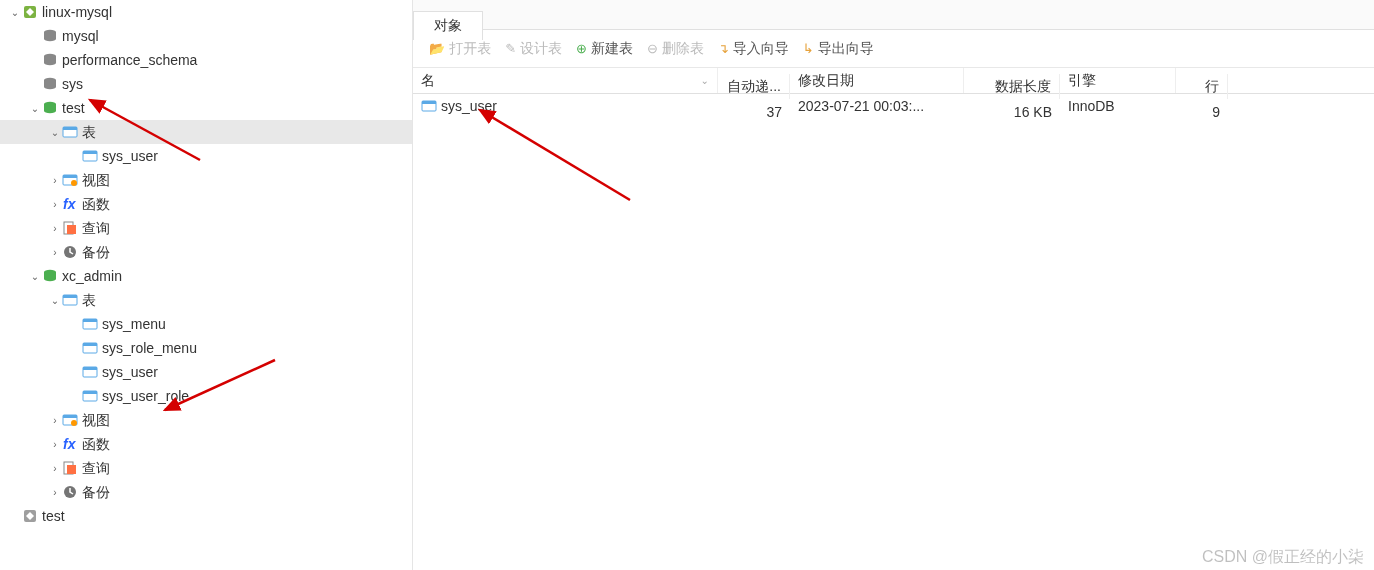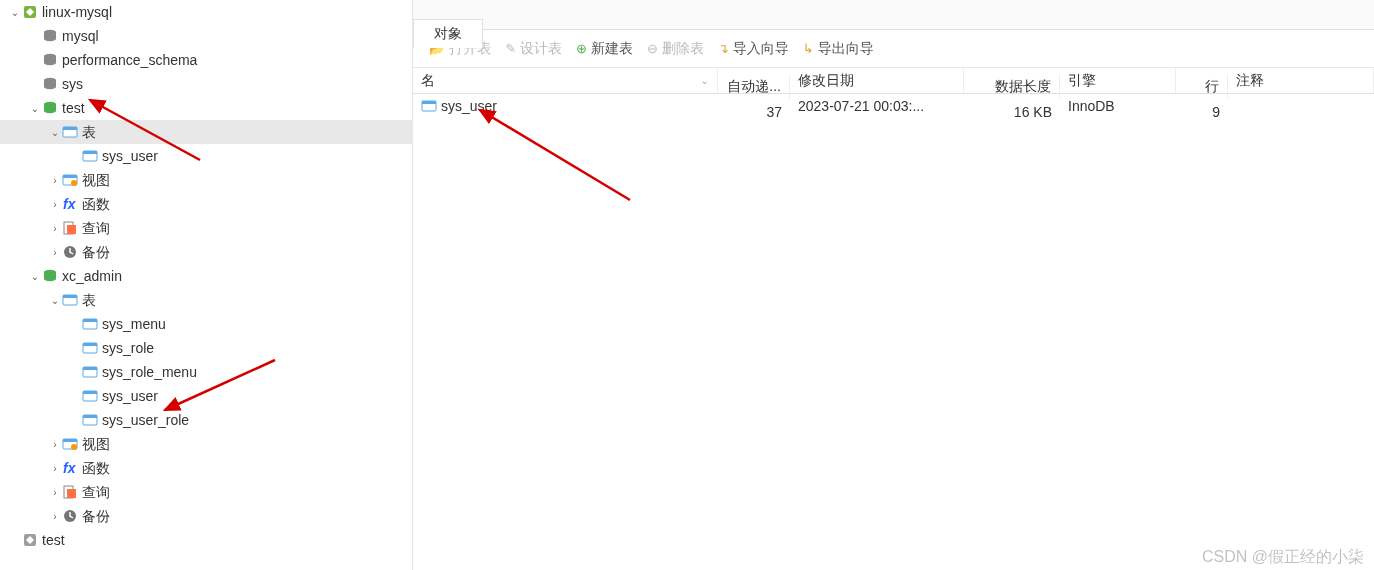--- a/index.html
+++ b/index.html
@@ -6,21 +6,21 @@
 body { display:flex; width:1374px; height:570px; background:#fff; color:#333; overflow:hidden; position:relative; }
 .sidebar { width:413px; height:100%; border-right:1px solid #e5e5e5; overflow-y:auto; user-select:none; }
 .tree-row { display:flex; align-items:center; height:24px; padding-right:4px; cursor:default; white-space:nowrap; }
 .tree-row.selected { background:#e8e8e8; }
 .indent { display:inline-block; }
 .twisty { width:14px; text-align:center; color:#666; font-size:10px; display:inline-block; }
 .ico { width:16px; height:16px; display:inline-flex; align-items:center; justify-content:center; margin-right:4px;text-align:right; }
 .lbl { line-height:24px; }
 .main { flex:1; display:flex; flex-direction:column; }
 .tabbar { height:30px; border-bottom:1px solid #e0e0e0; display:flex; align-items:flex-end; background:#fafafa; }
-.tab { height:29px; padding:0 20px; display:flex; align-items:center; border:1px solid #e0e0e0; border-bottom:none; background:#fff; color:#333; position:relative; top:19px; }
+.tab { height:29px; padding:0 20px; display:flex; align-items:center; border:1px solid #e0e0e0; border-bottom:none; background:#fff; color:#333; position:relative; top:11px; }
 .toolbar { height:38px; display:flex; align-items:center; gap:2px; padding:0 10px; border-bottom:1px solid #e8e8e8; }
 .tbtn { display:flex; align-items:center; gap:4px; padding:4px 6px; color:#555; cursor:default; }
 .tbtn.disabled { color:#bbb; }
 .tbtn .glyph { font-size:13px; }
 .headers { height:26px; display:flex; align-items:center; border-bottom:1px solid #e0e0e0; color:#333; }
 .hcell { padding:0 8px; border-right:1px solid #eee; height:100%; display:flex; align-items:center; }
 .grid { flex:1; }
 .grow { height:24px; display:flex; align-items:center; }
 .gcell { padding:0 8px; display:flex; align-items:center; height:100%; }
 .right { justify-content:flex-end;margin-top:12px; }
@@ -189,31 +189,20 @@
     </div>
     <div class="tree-row">
       <span class="indent" style="width:68px"></span>
       <span class="twisty"></span>
       <span class="ico">
         <svg width="16" height="16">
           <rect x="1" y="3" width="14" height="10" rx="1" fill="#fff" stroke="#5aa9e6" stroke-width="1"></rect>
           <rect x="1" y="3" width="14" height="3" fill="#5aa9e6"></rect>
         </svg>
       </span>
-      <span class="lbl">sys_role</span>
-    </div>
-    <div class="tree-row">
-      <span class="indent" style="width:68px"></span>
-      <span class="twisty"></span>
-      <span class="ico">
-        <svg width="16" height="16">
-          <rect x="1" y="3" width="14" height="10" rx="1" fill="#fff" stroke="#5aa9e6" stroke-width="1"></rect>
-          <rect x="1" y="3" width="14" height="3" fill="#5aa9e6"></rect>
-        </svg>
-      </span>
       <span class="lbl">sys_role_menu</span>
     </div>
     <div class="tree-row">
       <span class="indent" style="width:68px"></span>
       <span class="twisty"></span>
       <span class="ico">
         <svg width="16" height="16">
           <rect x="1" y="3" width="14" height="10" rx="1" fill="#fff" stroke="#5aa9e6" stroke-width="1"></rect>
           <rect x="1" y="3" width="14" height="3" fill="#5aa9e6"></rect>
         </svg>
@@ -332,23 +321,20 @@
         <span>修改日期</span>
       </div>
     <div class="hcell c-len right">
         <span>数据长度</span>
       </div>
     <div class="hcell c-eng">
         <span>引擎</span>
       </div>
     <div class="hcell c-rows right">
         <span>行</span>
-      </div>
-    <div class="hcell c-comment">
-        <span>注释</span>
       </div>
   </div>
   <div class="grid" id="grid">
       <div class="grow">
         <div class="gcell c-name">
           <span class="ico">
             <svg width="16" height="16">
               <rect x="1" y="3" width="14" height="10" rx="1" fill="#fff" stroke="#5aa9e6" stroke-width="1"></rect>
               <rect x="1" y="3" width="14" height="3" fill="#5aa9e6"></rect>
             </svg>

